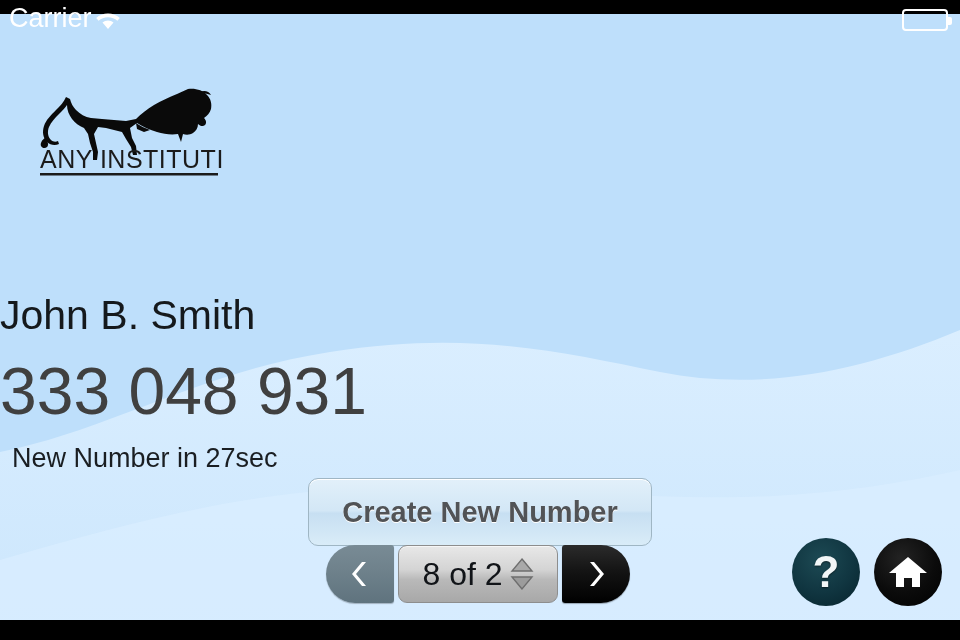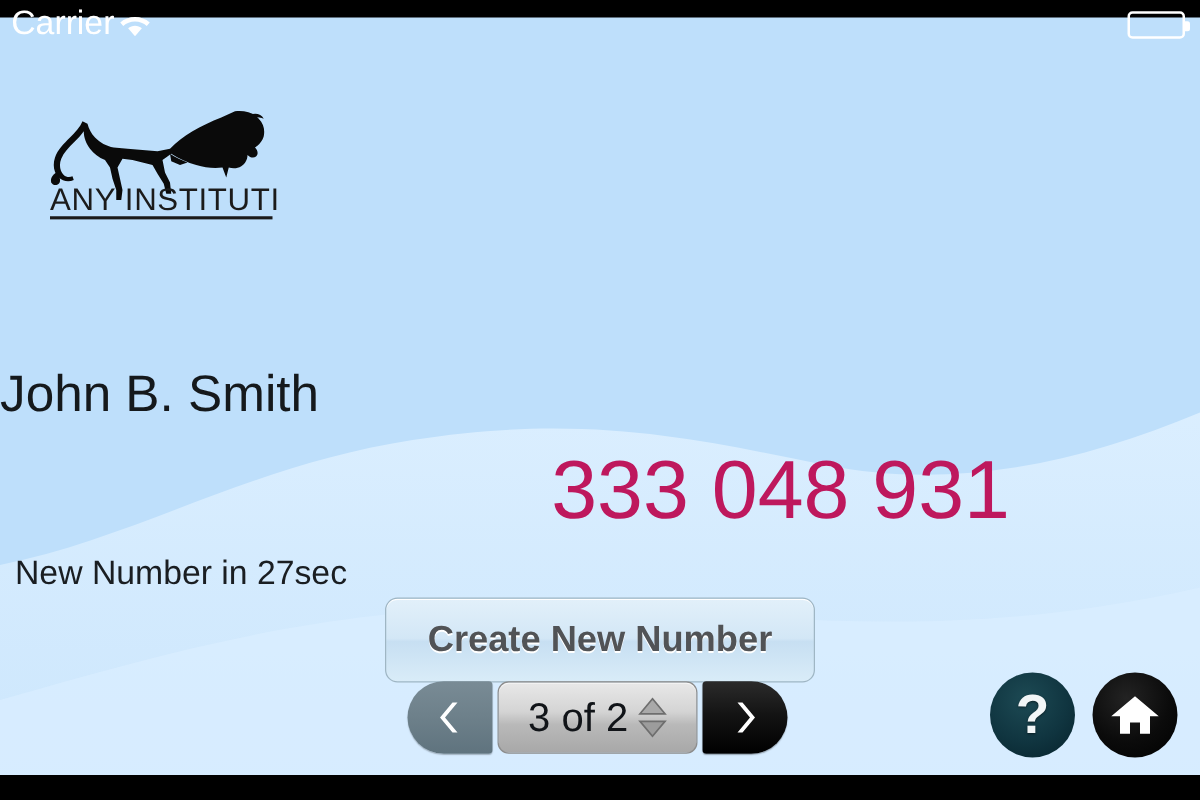--- a/index.html
+++ b/index.html
@@ -66,22 +66,22 @@
   }
   #token-logo svg{ display:block; }
 
   
   #username{
     position:absolute; left:0; top:293px; width:960px; 
     font-size:41px; line-height:44px; color:#15191c; z-index:12;
     font-family:"Liberation Sans", sans-serif;
   }
   #tokencode{
-    position:absolute; left:0; top:355px; width:808px; text-align:right;
-    font-size:66px; line-height:72px; color:#be185d; z-index:12;
+    position:absolute; left:0; top:355px; width:808px; text-align:left;
+    font-size:66px; line-height:72px; color:#404040; z-index:12;
     font-family:"Liberation Sans", sans-serif; letter-spacing:0px;
   }
   #countdown{
     position:absolute; left:12px; top:443px; width:960px; text-align:left;
     font-size:27px; line-height:30px; color:#1a1e22; z-index:12;
   }
 
   
   #create-btn{
     position:absolute; left:308px; top:478px; width:344px; height:68px; z-index:14;
@@ -211,21 +211,21 @@
 
     <div id="stepper">
 
       <div id="prev-btn">
         <svg width="22" height="30" viewBox="0 0 22 30">
           <path d="M17,3 L7,15 L17,27 L13,27 L3,15 L13,3 Z" fill="#ffffff"></path>
         </svg>
       </div>
 
       <div id="page-box">
-        <span id="page-label">3 of 2</span>
+        <span id="page-label">8 of 2</span>
         <span id="page-arrows">
           <svg width="24" height="16" viewBox="0 0 24 16">
             <path d="M12,2 L22,14 L2,14 Z" fill="#a9a9a9" stroke="#6e6e6e" stroke-width="1.4"></path>
           </svg>
           <svg width="24" height="16" viewBox="0 0 24 16">
             <path d="M12,14 L2,2 L22,2 Z" fill="#9c9c9c" stroke="#6e6e6e" stroke-width="1.4"></path>
           </svg>
         </span>
       </div>
 

